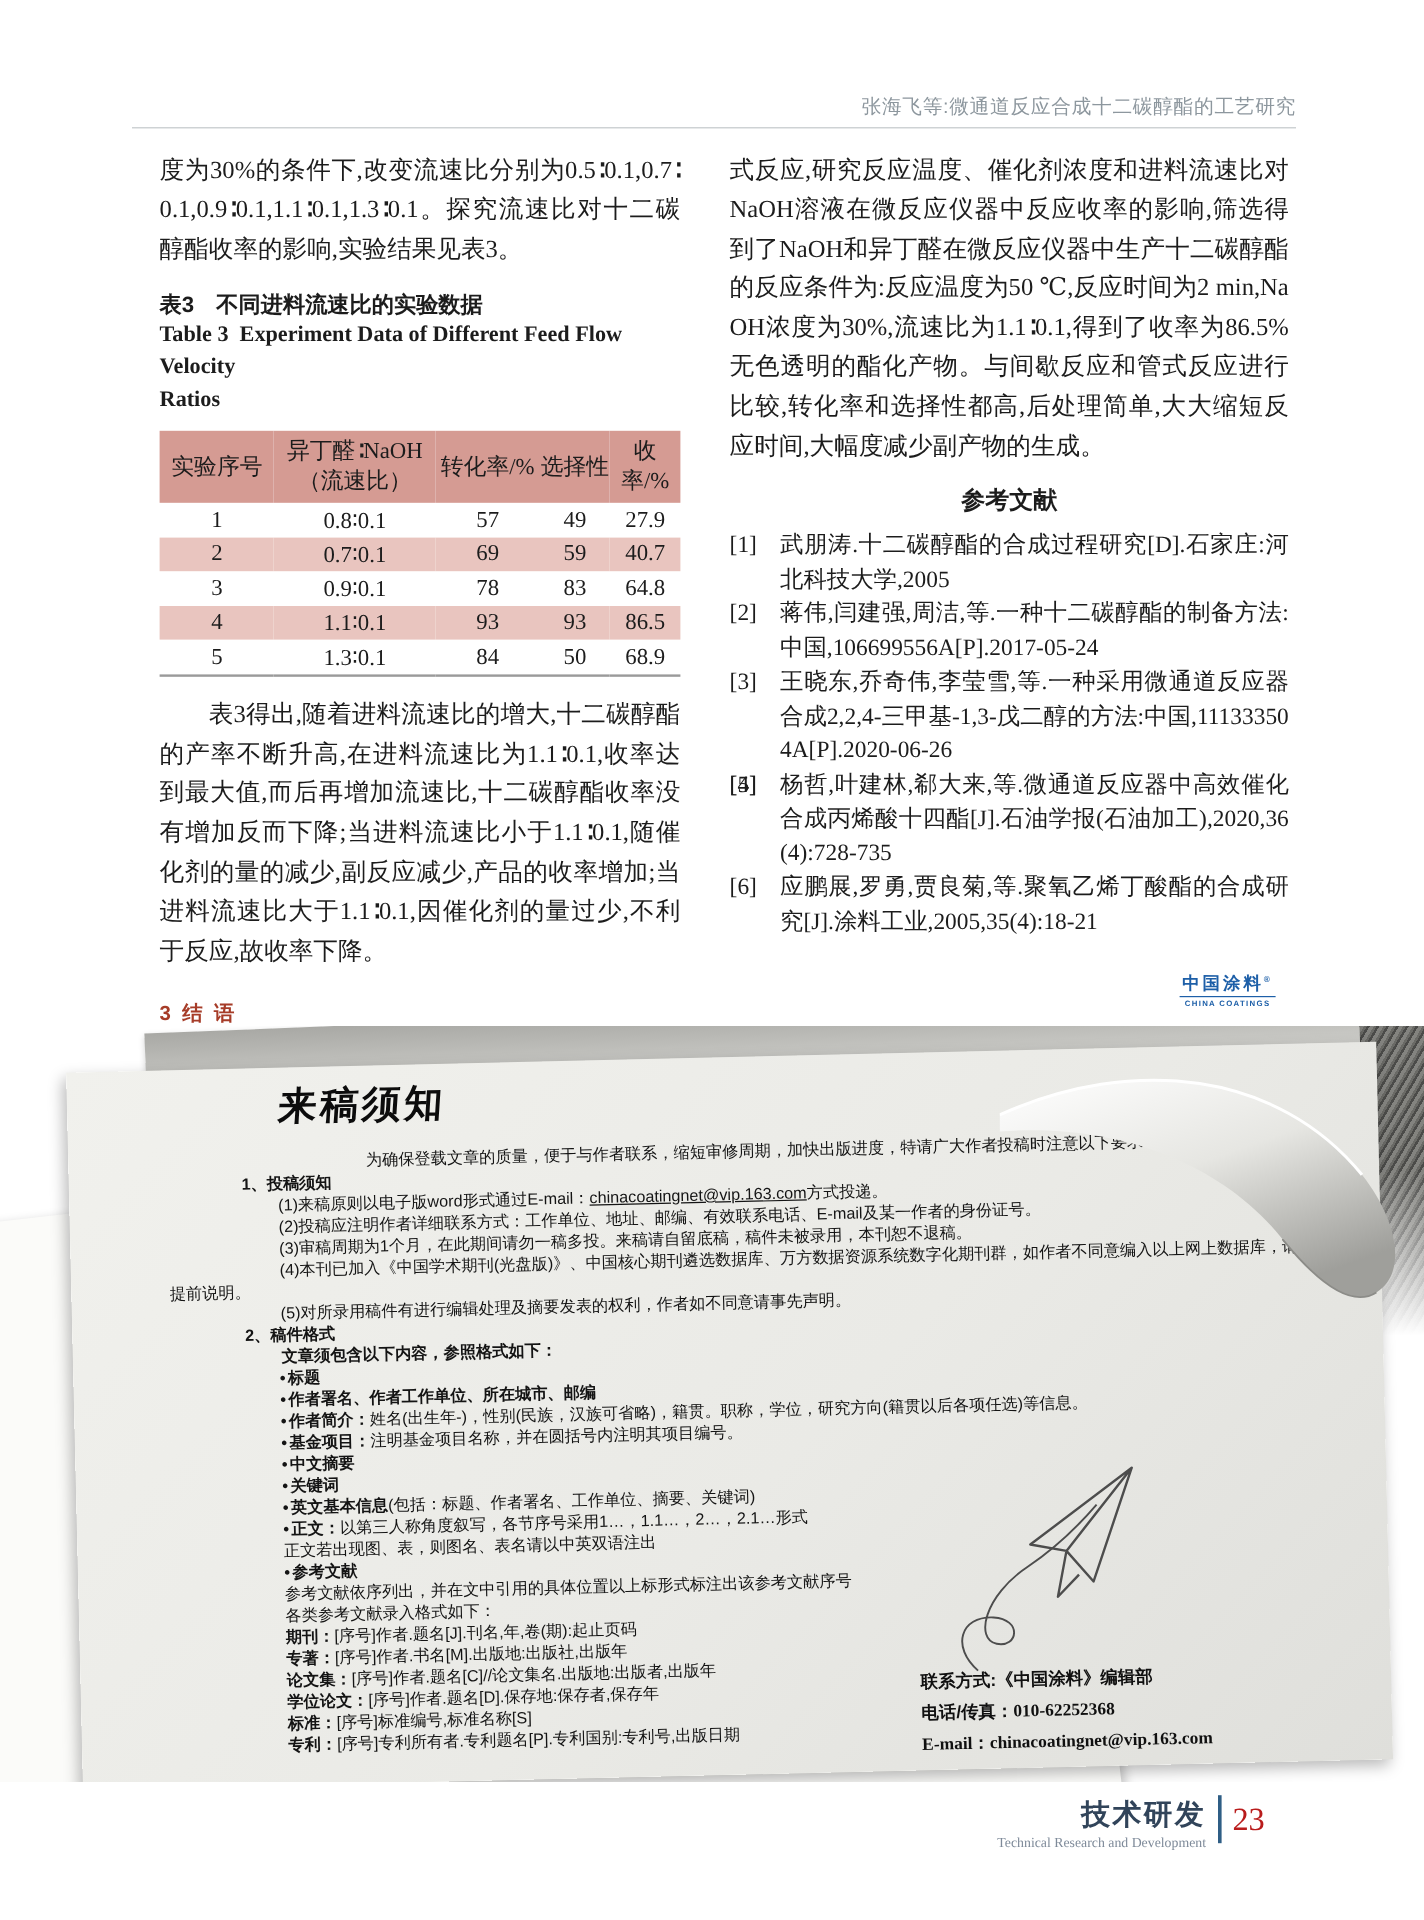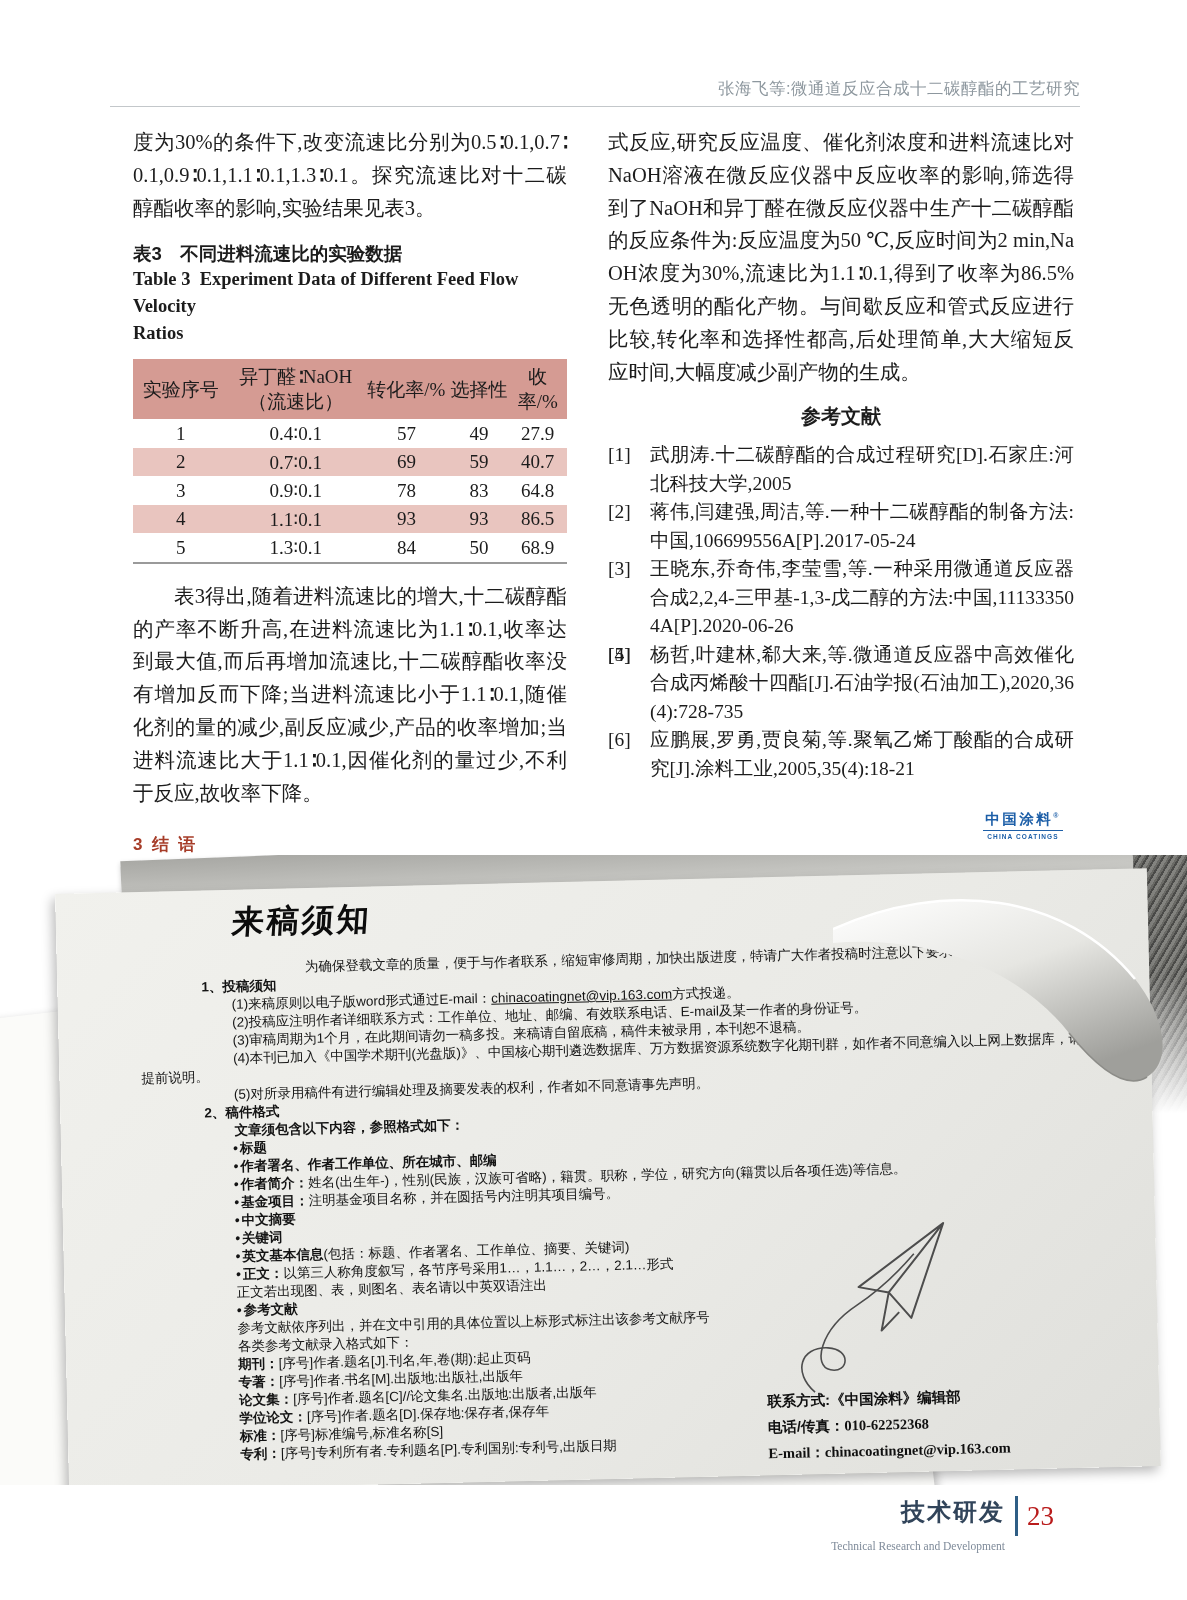--- a/index.html
+++ b/index.html
@@ -63,21 +63,21 @@
   .u-link{text-decoration:underline;}
   .contact{position:absolute;left:700px;top:515px;font-size:14.5px;font-weight:bold;color:#101010;font-family:"Liberation Sans","DejaVu Sans",sans-serif;}
   .contact .row{margin-bottom:7px;white-space:nowrap;}
   .contact .serifv{font-family:"Liberation Serif","DejaVu Serif",serif;font-weight:bold;}
   .plane{position:absolute;left:728px;top:348px;width:192px;height:172px;}
 
   
   .footer{position:absolute;right:133px;top:1496px;display:flex;align-items:flex-start;}
   .f-left{text-align:right;}
   .f-cn{font-weight:bold;font-size:24px;letter-spacing:2px;color:#31445a;font-family:"Liberation Sans","DejaVu Sans",sans-serif;}
-  .f-en{font-size:11.5px;color:#7e8a99;margin-top:12px;}
+  .f-en{font-size:11.5px;color:#7e8a99;margin-top:2px;}
   .f-bar{width:3px;height:40px;background:#2f5e85;margin:0 9px 0 10px;}
   .f-page{font-size:27px;color:#b91c1c;padding-top:5px;}
 </style>
 </head>
 <body>
 
 <div>
 
   <div class="running-head">张海飞等:微通道反应合成十二碳醇酯的工艺研究</div>
   <div class="rh-rule"></div>
@@ -103,21 +103,21 @@
           <th class="h2">异丁醛∶NaOH
 （流速比）</th>
           <th>转化率/%</th>
           <th>选择性</th>
           <th>收率/%</th>
         </tr>
       </thead>
       <tbody>
         <tr>
           <td>1</td>
-          <td>0.4∶0.1</td>
+          <td>0.8∶0.1</td>
           <td>57</td>
           <td>49</td>
           <td>27.9</td>
         </tr>
         <tr class="alt">
           <td>2</td>
           <td>0.7∶0.1</td>
           <td>69</td>
           <td>59</td>
           <td>40.7</td>

